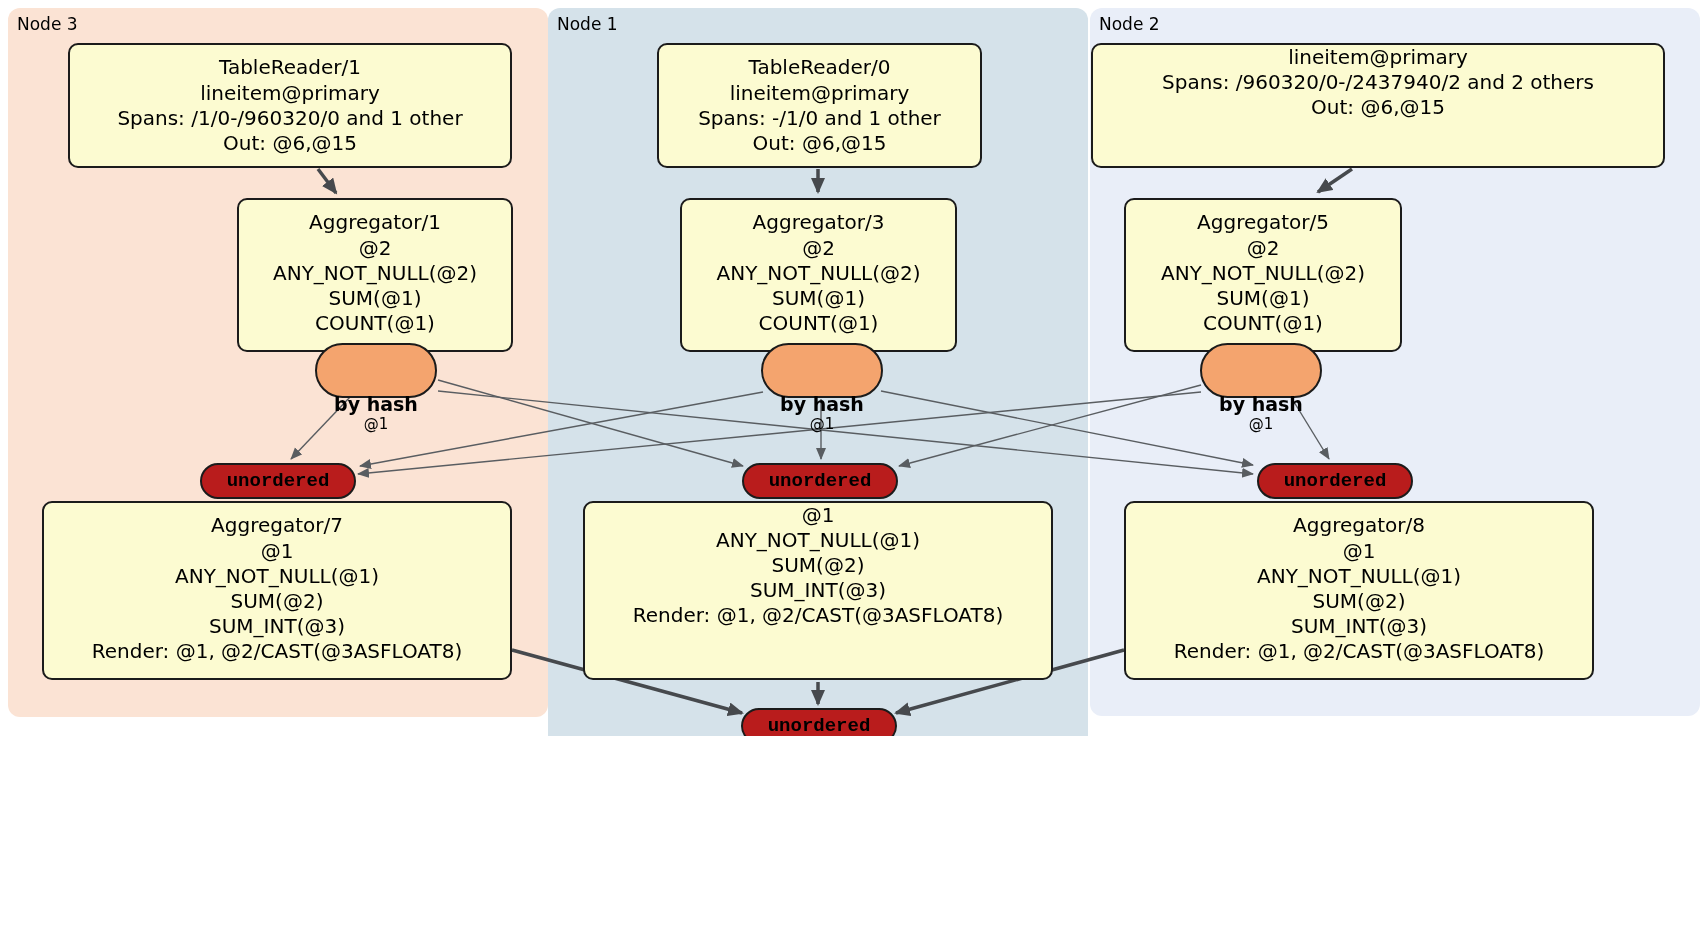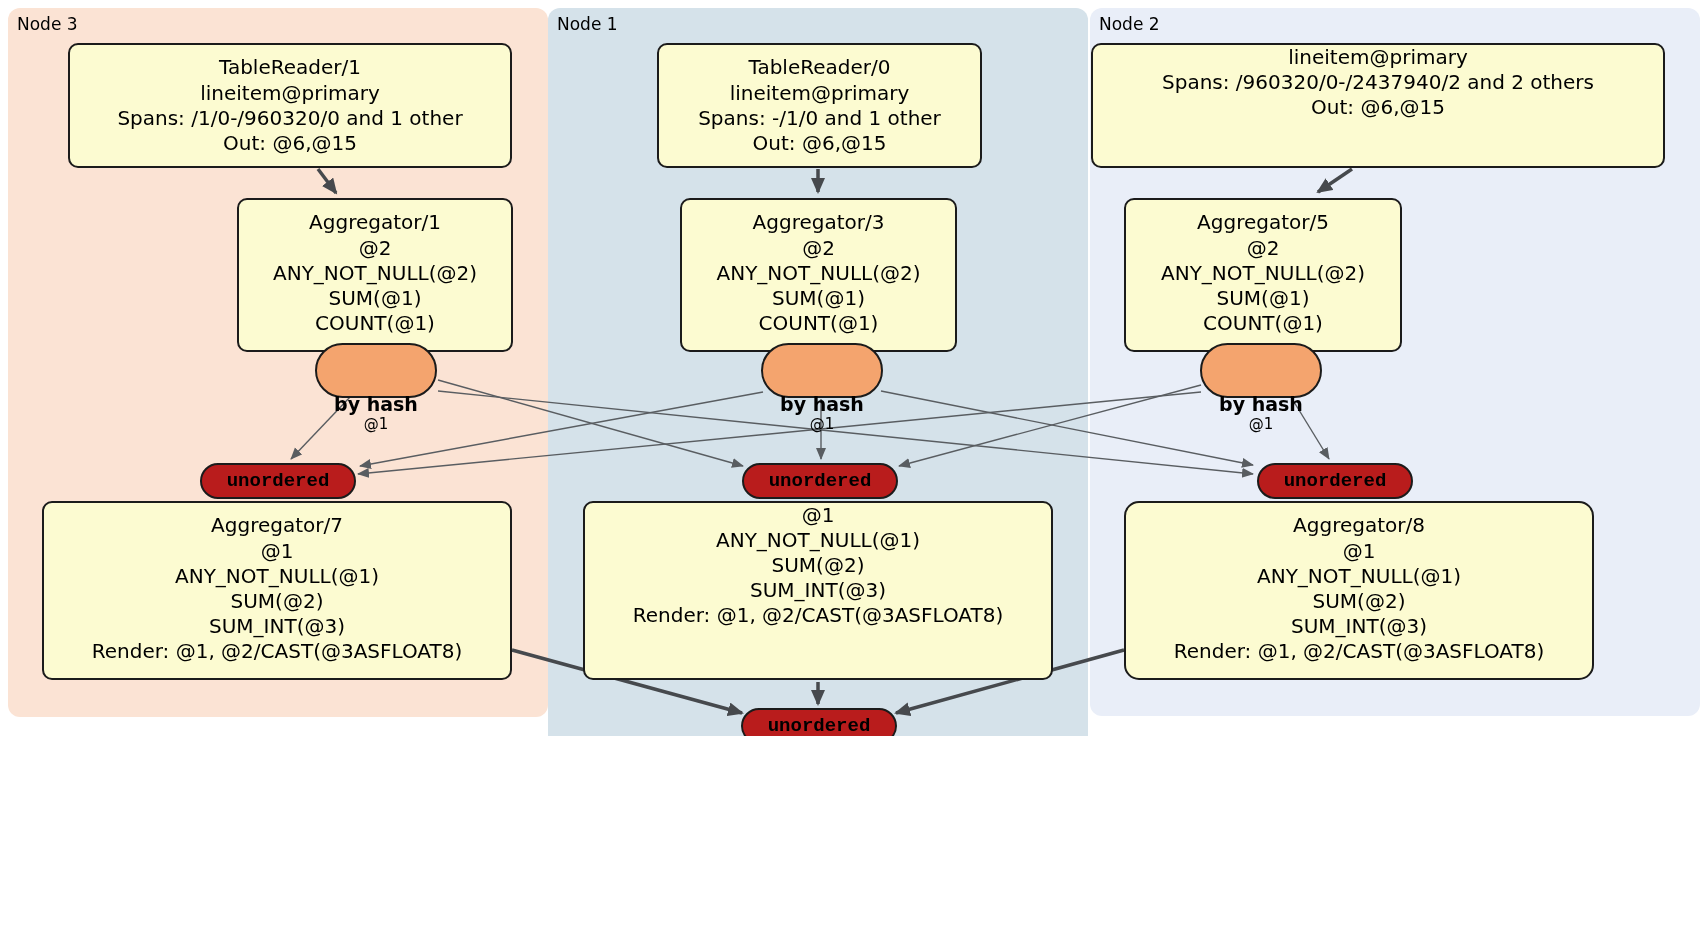--- a/index.html
+++ b/index.html
@@ -153,21 +153,21 @@
     <div class="pline">SUM_INT(@3)</div>
     <div class="pline">Render: @1, @2/CAST(@3ASFLOAT8)</div>
   </div>
   <div class="pbox" style="left:583px; top:501px; width:470px; height:179px;">
     <div class="pline">@1</div>
     <div class="pline">ANY_NOT_NULL(@1)</div>
     <div class="pline">SUM(@2)</div>
     <div class="pline">SUM_INT(@3)</div>
     <div class="pline">Render: @1, @2/CAST(@3ASFLOAT8)</div>
   </div>
-  <div class="pbox" style="left:1124px; top:501px; width:470px; height:179px;border-radius:15px;">
+  <div class="pbox" style="left:1124px; top:501px; width:470px; height:179px;">
     <div class="ptitle">Aggregator/8</div>
     <div class="pline">@1</div>
     <div class="pline">ANY_NOT_NULL(@1)</div>
     <div class="pline">SUM(@2)</div>
     <div class="pline">SUM_INT(@3)</div>
     <div class="pline">Render: @1, @2/CAST(@3ASFLOAT8)</div>
   </div>
 
   <div class="oval unordered" style="left:741px; top:708px; width:156px; height:36px;">
     <div class="unordered-title">unordered</div>

